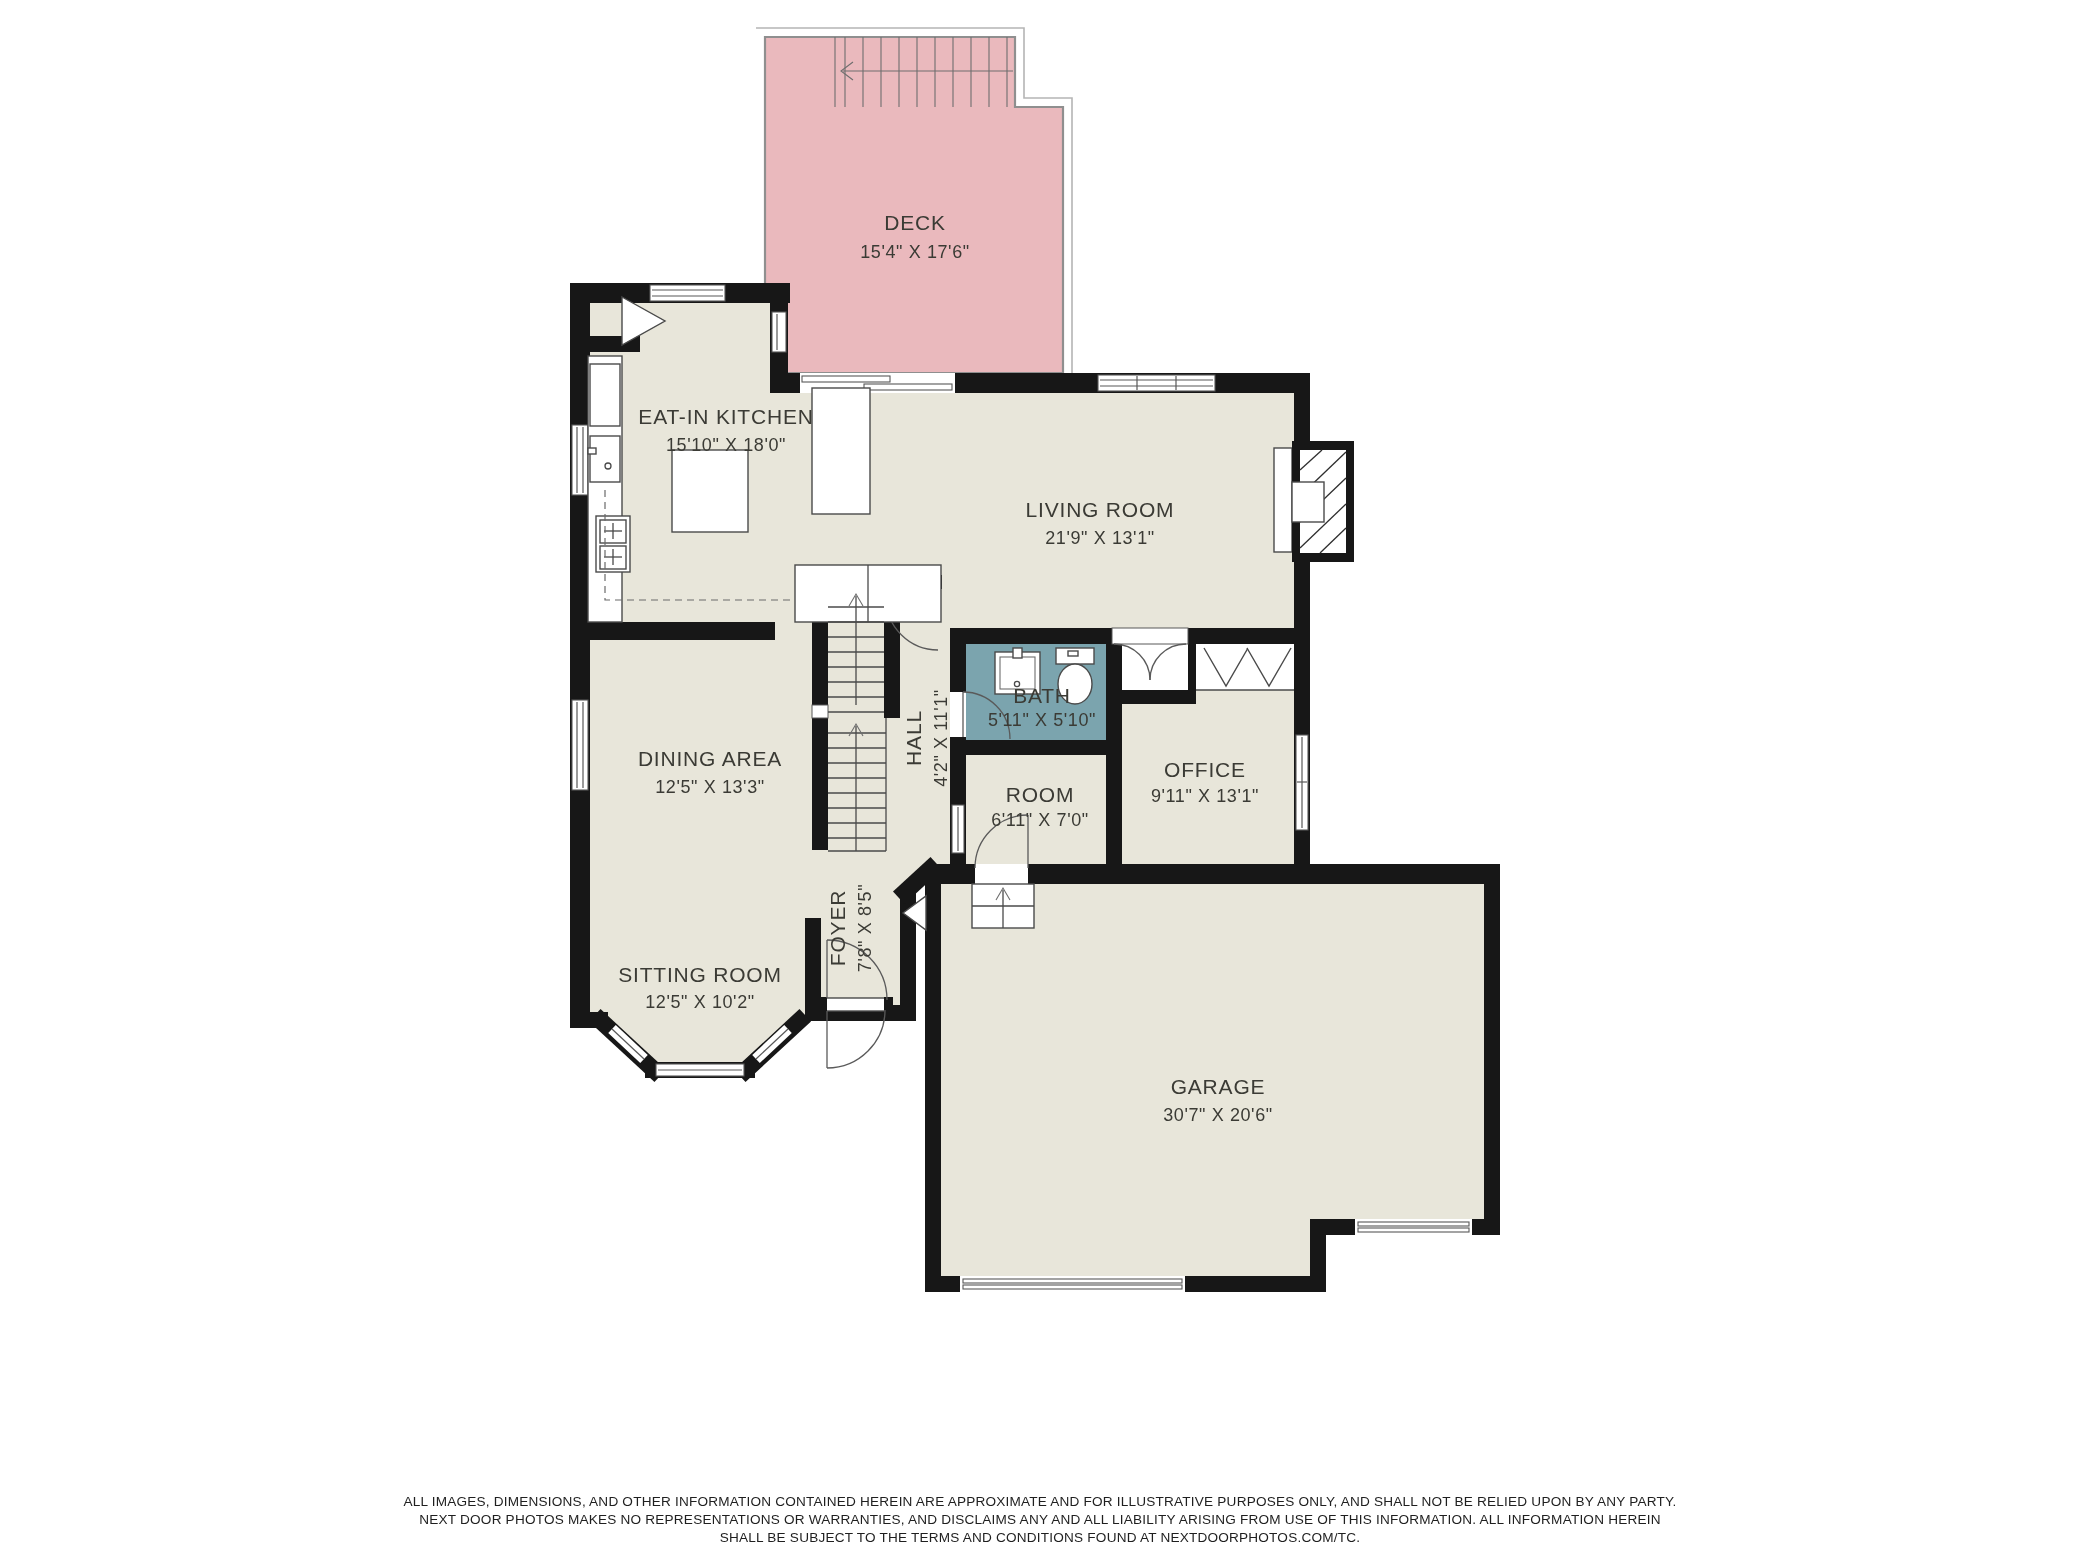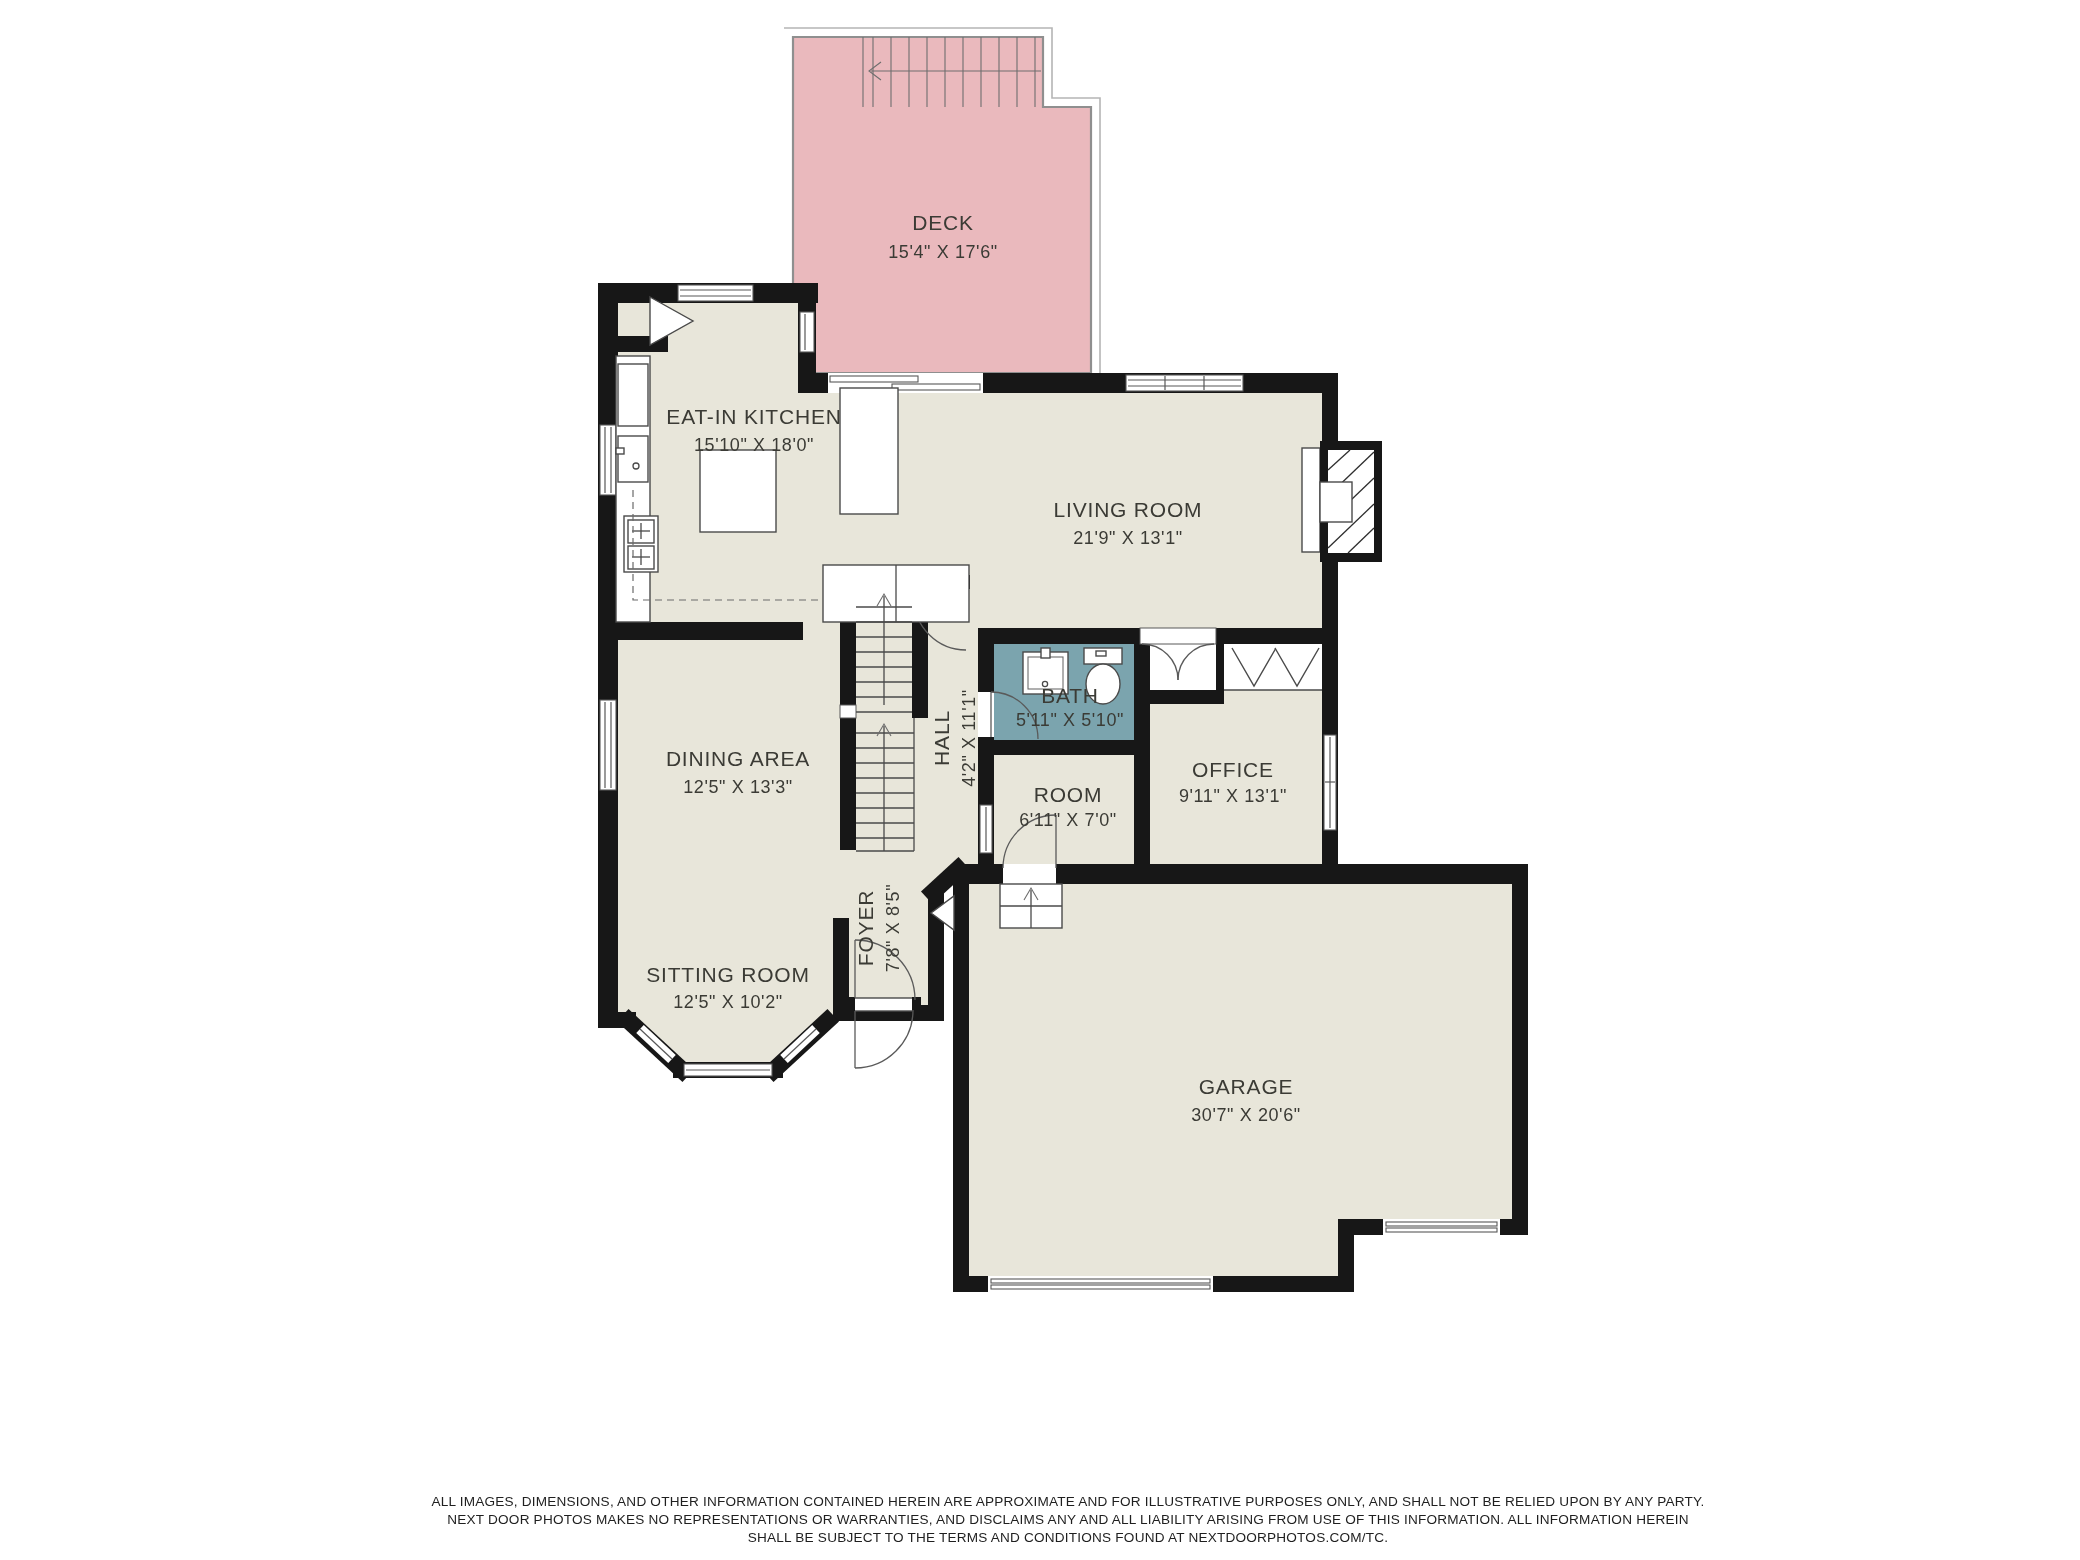--- a/index.html
+++ b/index.html
@@ -1,16 +1,16 @@
 <!DOCTYPE html>
 <html><head>
 <meta charset="utf-8">
 <style>
   html,body{margin:0;padding:0;background:#ffffff;}
-  .stage{width:1792px;height:1560px;position:relative;background:#ffffff;font-family:"Liberation Sans",sans-serif;margin-left:28px;}
+  .stage{width:1792px;height:1560px;position:relative;background:#ffffff;font-family:"Liberation Sans",sans-serif;}
   svg{display:block;}
   .fx{fill:#ffffff;stroke:#4a4a4a;stroke-width:1.4;}
   .ln{stroke:#4a4a4a;stroke-width:1.3;fill:none;}
   .thin{stroke:#6e6e6e;stroke-width:1.1;fill:none;}
   .arc{stroke:#5a5a5a;stroke-width:1.3;fill:none;}
   .dash{stroke:#6a6a6a;stroke-width:1.2;fill:none;stroke-dasharray:7 5;}
   .winline{stroke:#585858;stroke-width:1.2;fill:none;}
   .win{fill:#ffffff;stroke:#585858;stroke-width:1.1;}
   .lblName{font-size:21px;letter-spacing:0.8px;text-anchor:middle;}
   .lblDim{font-size:18px;letter-spacing:0.6px;text-anchor:middle;}

